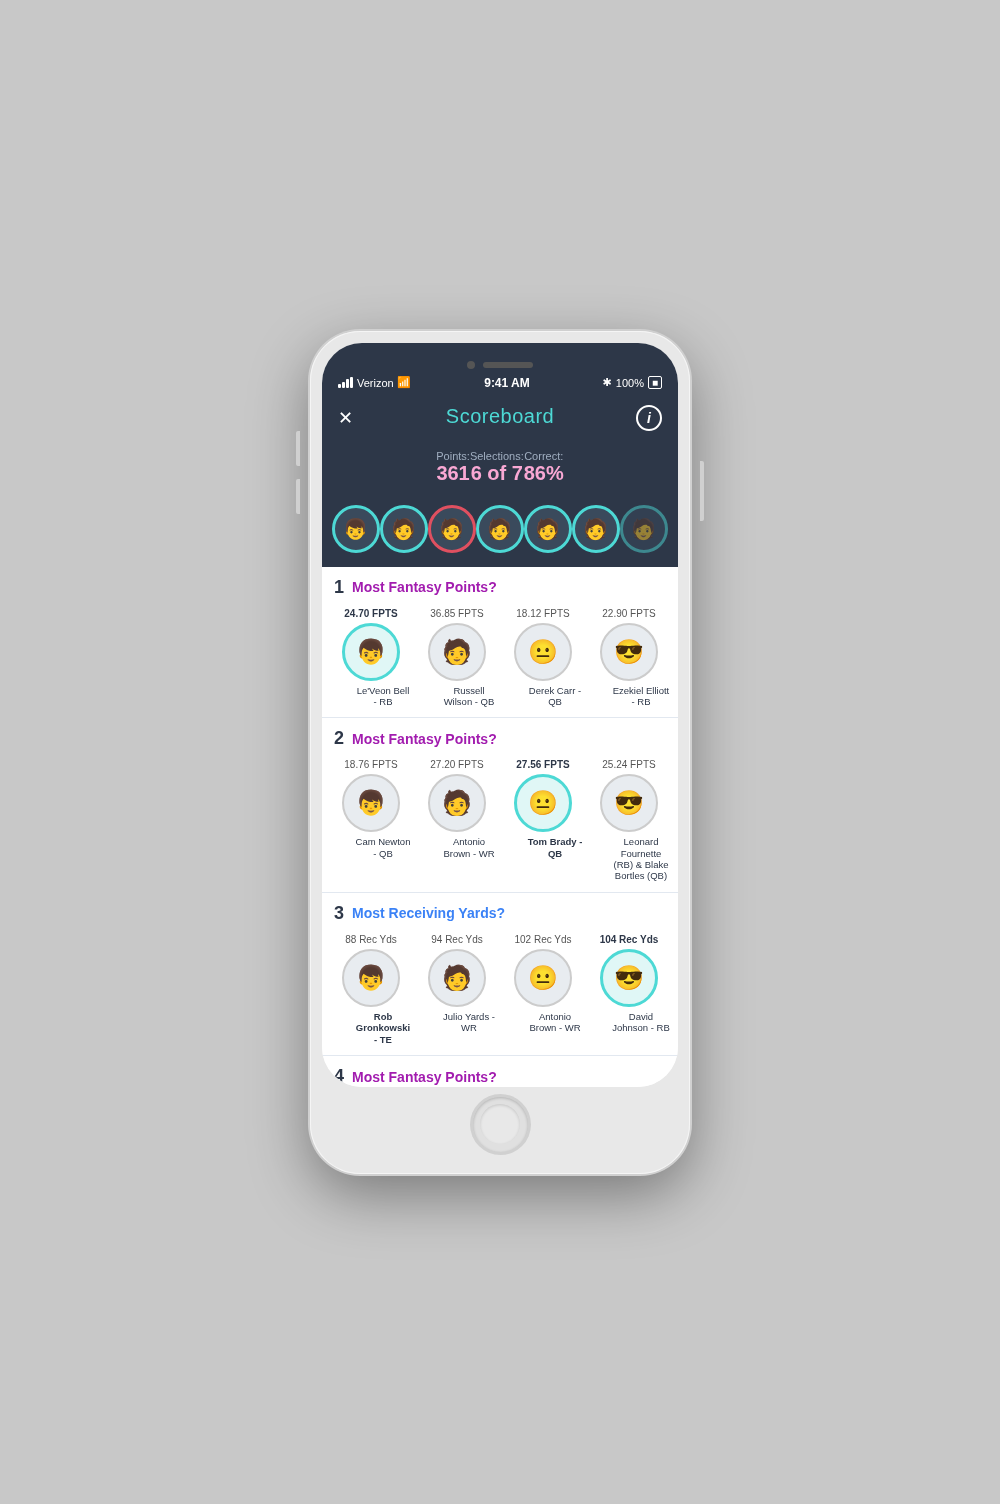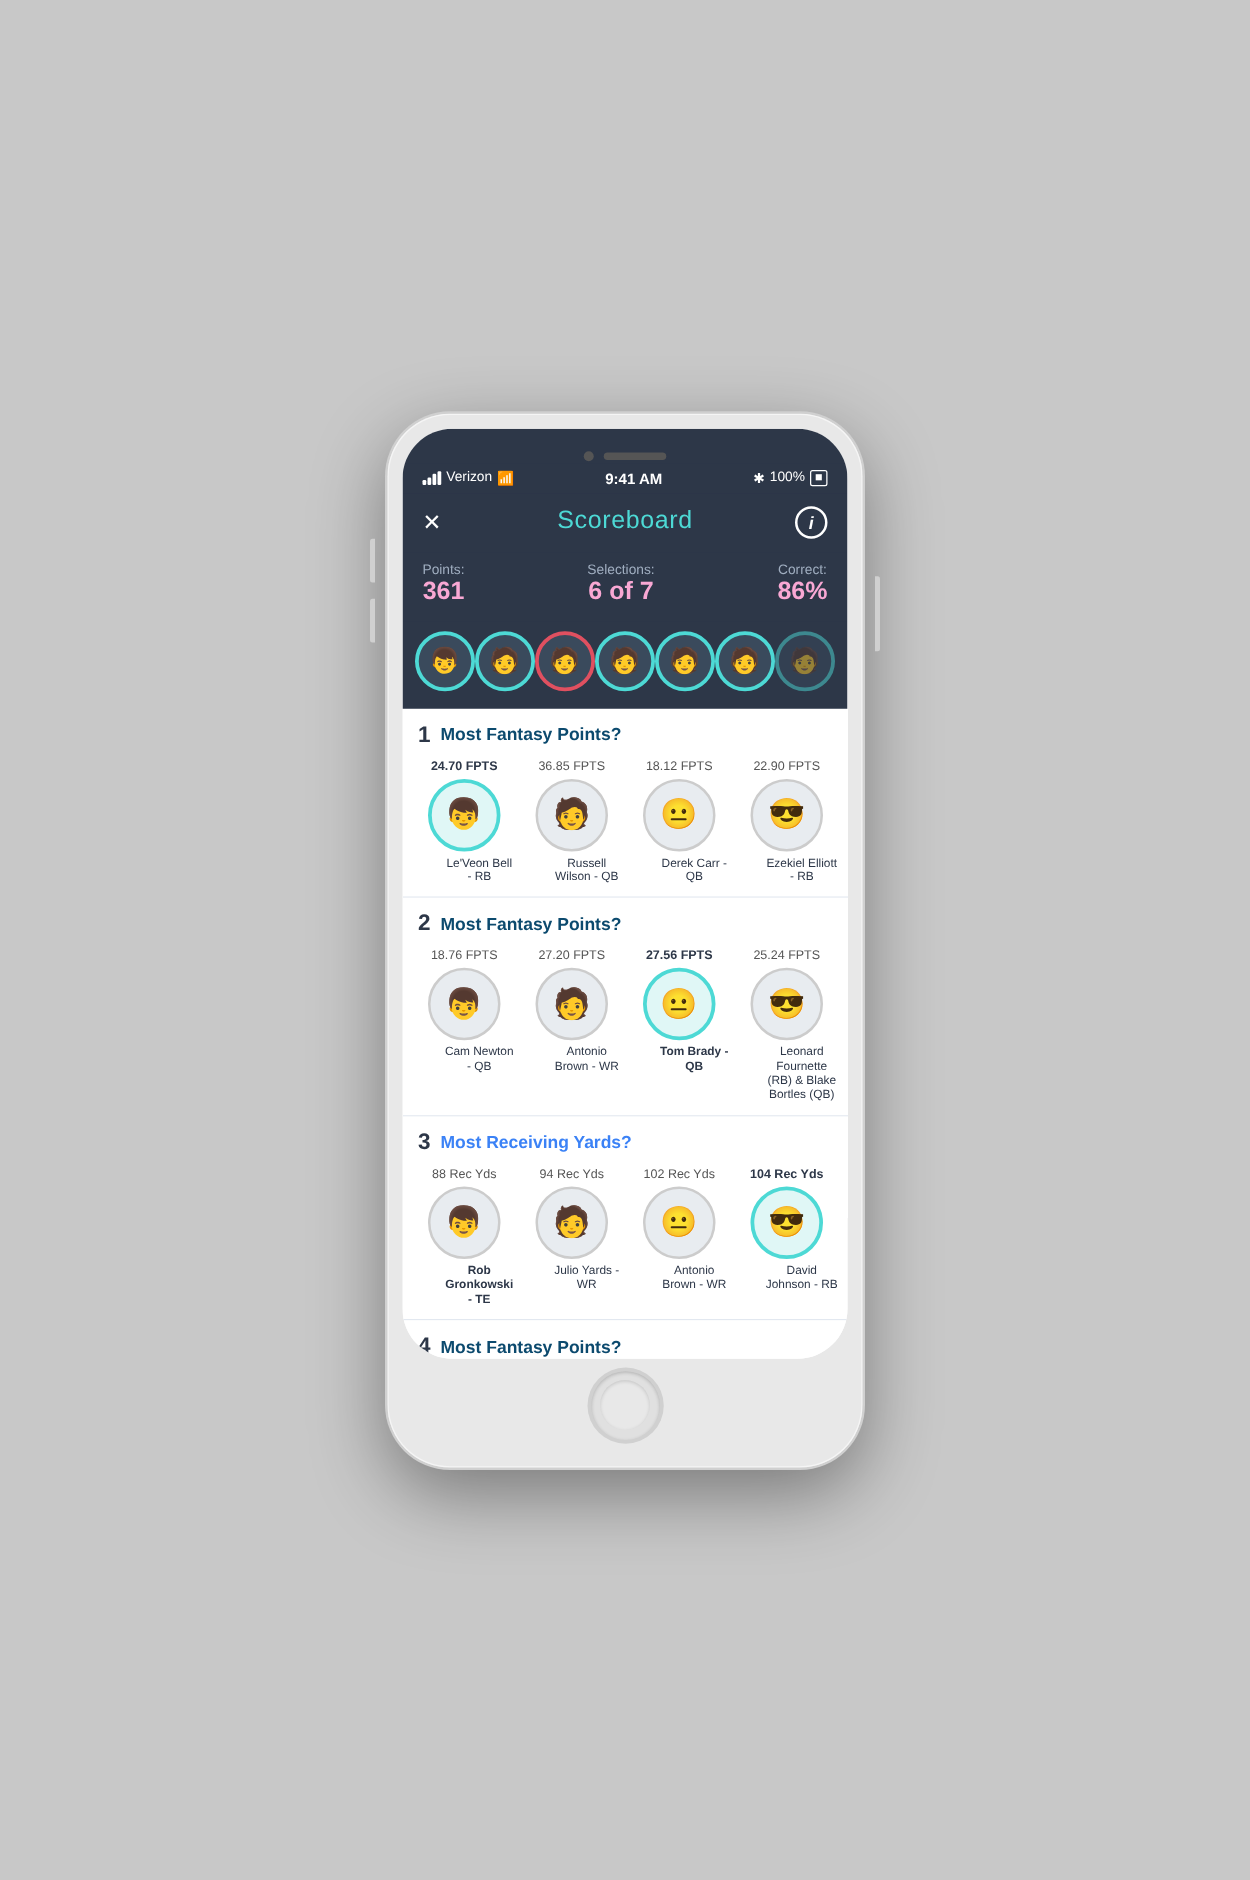--- a/index.html
+++ b/index.html
@@ -102,21 +102,21 @@
     }
 
     
     .status-bar {
       background: #2d3748;
       color: white;
       font-size: 11px;
       padding: 5px 16px;
       display: flex;
       justify-content: space-between;
-      align-items: flex-start;
+      align-items: center;
     }
     .status-left { display: flex; align-items: center; gap: 4px; }
     .status-center { font-weight: 600; font-size: 12px; }
     .status-right { display: flex; align-items: center; gap: 4px; }
 
     
     .app-header {
       background: #2d3748;
       padding: 10px 16px 14px;
       text-align: center;
@@ -154,21 +154,21 @@
       font-size: 14px;
       font-style: italic;
       font-weight: 600;
       cursor: pointer;
     }
 
     
     .stats-row {
       background: #2d3748;
       display: flex;
-      justify-content: space-between;
+      justify-content: center;
       padding: 8px 16px 12px;
     }
     .stat-item { text-align: center; }
     .stat-label { color: #a0aec0; font-size: 11px; }
     .stat-value { color: #f9a8d4; font-size: 20px; font-weight: 700; }
 
     
     .avatar-strip {
       background: #2d3748;
       display: flex;
@@ -209,21 +209,21 @@
       gap: 8px;
     }
     .question-num {
       font-size: 18px;
       font-weight: 700;
       color: #2d3748;
     }
     .question-title {
       font-size: 14px;
       font-weight: 700;
-      color: #0c4a6e;
+      color: #a21caf;
     }
     .question-title.dark { color: #3b82f6; }
 
     .players-grid {
       display: grid;
       grid-template-columns: repeat(4, 1fr);
       padding: 4px 8px 10px;
       gap: 4px;
     }
     .player-col {

